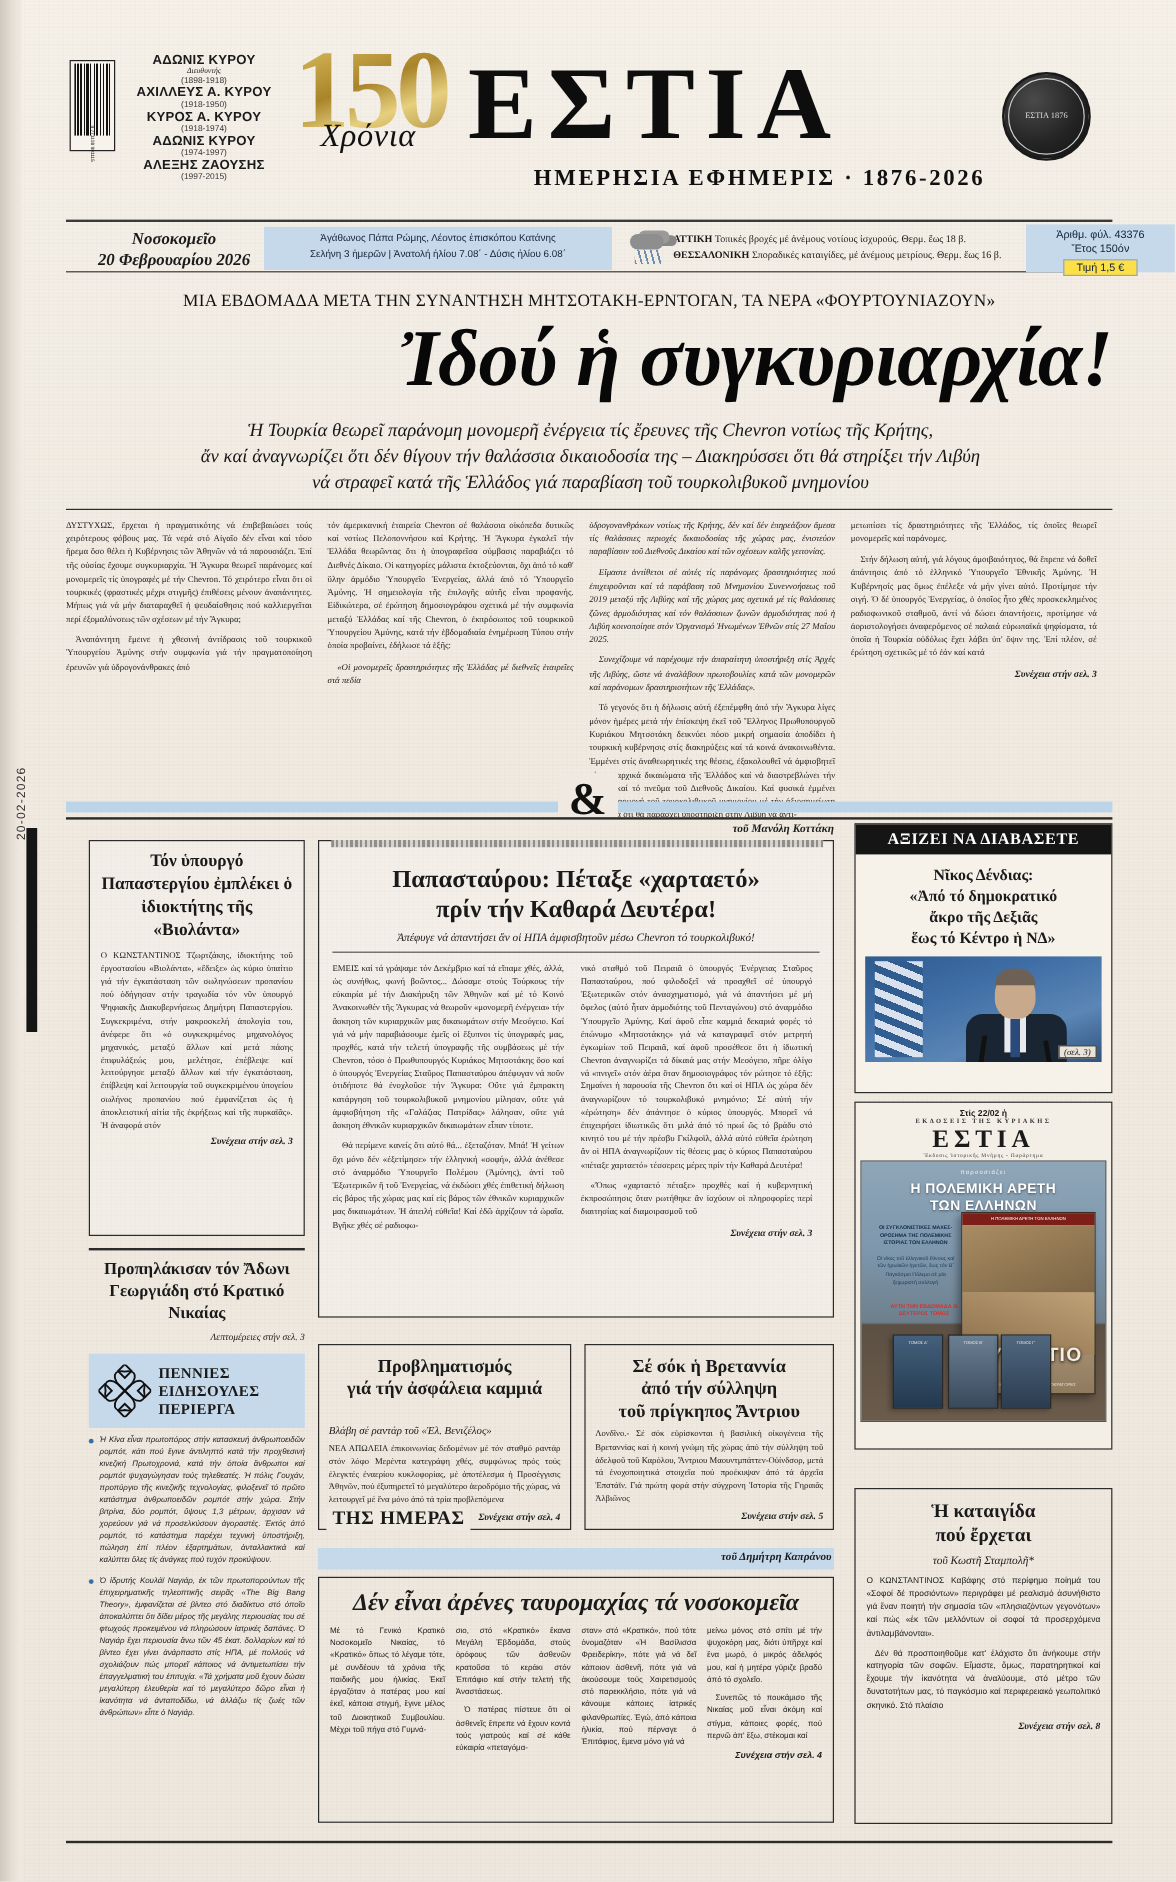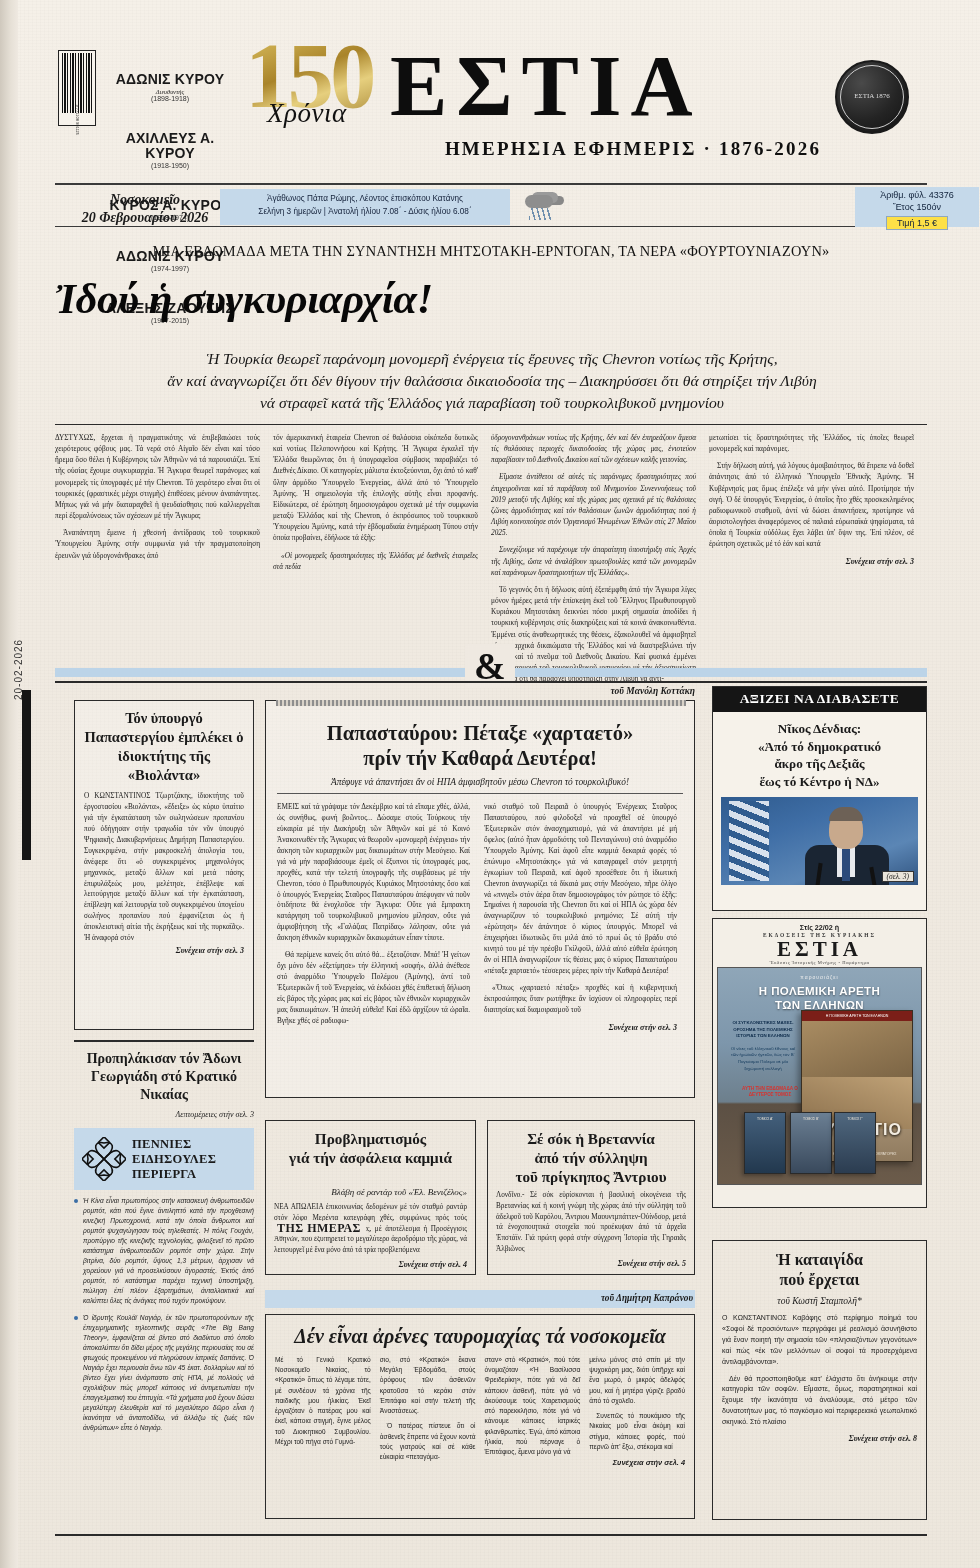--- a/index.html
+++ b/index.html
@@ -53,21 +53,21 @@
   }
   .barcode .bnum {
     font-family:"Liberation Sans", sans-serif; font-size:4px;
     transform:rotate(90deg); transform-origin:center;
     margin-top:4px; white-space:nowrap; text-align:center; color:#222;
   }
   .editors {
     position:absolute; left:60px; top:22px; width:140px;
     text-align:center; line-height:1.12;
   }
-  .editors .ename { font-family:"Liberation Sans", sans-serif; font-size:14px; font-weight:700; letter-spacing:.2px;margin-top:28px; }
+  .editors .ename { font-family:"Liberation Sans", sans-serif; font-size:11px; font-weight:700; letter-spacing:.2px; }
   .editors .eyr  { font-family:"Liberation Sans", sans-serif; font-size:7px; color:#333; }
   .editors .etitle { font-family:"Liberation Serif", serif; font-size:6.5px; font-style:italic; }
 
   .anniv {
     position:absolute; left:205px; top:8px; width:170px; height:120px;
   }
   .anniv .num {
     font-family:"Liberation Serif", serif;
     font-size:93px; line-height:92px; font-weight:700;
     color:#b8922f;
@@ -153,22 +153,22 @@
   }
 
   
   .kicker {
     position:absolute; left:55px; top:243px; width:872px;
     text-align:center; font-family:"Liberation Serif", serif;
     font-size:14.4px; letter-spacing:.2px; color:#121212;
   }
   .hl {
     position:absolute; left:55px; top:268px; width:872px;
-    text-align:left; font-family:"Liberation Serif", serif;
-    font-style:italic; font-weight:700; font-size:43px; line-height:62px;
+    text-align:right; font-family:"Liberation Serif", serif;
+    font-style:italic; font-weight:700; font-size:67px; line-height:62px;
     color:#080808; letter-spacing:-.5px;
   }
   .subhl {
     position:absolute; left:118px; top:348px; width:748px;
     text-align:center; font-family:"Liberation Serif", serif;
     font-style:italic; font-size:15.6px; line-height:22px; color:#161616;
   }
   .hl-rule {
     position:absolute; left:55px; top:424px; width:872px; height:1px; background:#2b2b2b;
   }
@@ -347,31 +347,31 @@
   
   .box-ptiseon {
     position:absolute; left:265px; top:1120px; width:211px; height:155px;
     border:1.5px solid #2b2b2b; padding:8px 8px 6px 8px;
   }
   .box-vretania {
     position:absolute; left:487px; top:1120px; width:208px; height:155px;
     border:1.5px solid #2b2b2b; padding:8px 8px 6px 8px;
   }
   .mini h3 { margin:0 0 4px 0; text-align:center; font-size:15.2px; line-height:19px; font-weight:700; }
-  .mini .dek { text-align:right; font-style:italic; font-size:9px; margin-bottom:5px;margin-top:20px; }
+  .mini .dek { text-align:left; font-style:italic; font-size:9px; margin-bottom:5px;margin-top:20px; }
   .mini p { margin:0; font-size:7.2px; line-height:1.5; text-align:justify; }
   .mini .cont { text-align:right; font-style:italic; font-weight:700; font-size:8px; margin-top:4px; }
 
   
   .imeras-band {
     position:absolute; left:265px; top:1290px; width:430px; height:18px; background:#c5d9ea;
   }
   .imeras-lbl {
-    position:absolute; left:272px; top:1221px;
-    font-family:"Liberation Serif", serif; font-weight:700; font-size:12px; letter-spacing:.5px;
+    position:absolute; left:272px; top:1257px;
+    font-family:"Liberation Serif", serif; font-weight:700; font-size:16px; letter-spacing:.5px;
     background:#efe9e1; padding:0 5px;
   }
   .imeras-by {
     position:absolute; left:545px; top:1293px; width:148px; text-align:right;
     font-size:9.3px; font-style:italic; font-weight:700;
   }
   .box-nosokomeia {
     position:absolute; left:265px; top:1314px; width:430px; height:205px;
     border:1.5px solid #2b2b2b; padding:9px 9px 6px 9px;
   }
@@ -455,20 +455,26 @@
       <div class="d2">20 Φεβρουαρίου 2026</div>
     </div>
     <div class="ib-saints">
       <div>Ἀγάθωνος Πάπα Ρώμης, Λέοντος ἐπισκόπου Κατάνης</div>
       <div>Σελήνη 3 ἡμερῶν | Ἀνατολή ἡλίου 7.08΄ - Δύσις ἡλίου 6.08΄</div>
     </div>
     <div class="ib-weather">
       <div class="wicon">
         <div class="cloud"></div>
           <div class="rain"></div>
+      </div>
+      <div class="wtext">
+        <div><b>ΑΤΤΙΚΗ</b>
+          <span>Τοπικές βροχές μέ ἀνέμους νοτίους ἰσχυρούς. Θερμ. ἕως 18 β.</span></div>
+        <div><b>ΘΕΣΣΑΛΟΝΙΚΗ</b>
+          <span>Σποραδικές καταιγίδες, μέ ἀνέμους μετρίους. Θερμ. ἕως 16 β.</span></div>
       </div>
     </div>
     <div class="ib-issue">
       <div>Ἀριθμ. φύλ. 43376</div>
       <div>Ἔτος 150όν</div>
       <div class="price">Τιμή 1,5 €</div>
     </div>
   </div>
 
   <div class="kicker">ΜΙΑ ΕΒΔΟΜΑΔΑ ΜΕΤΑ ΤΗΝ ΣΥΝΑΝΤΗΣΗ ΜΗΤΣΟΤΑΚΗ-ΕΡΝΤΟΓΑΝ, ΤΑ ΝΕΡΑ «ΦΟΥΡΤΟΥΝΙΑΖΟΥΝ»</div>

